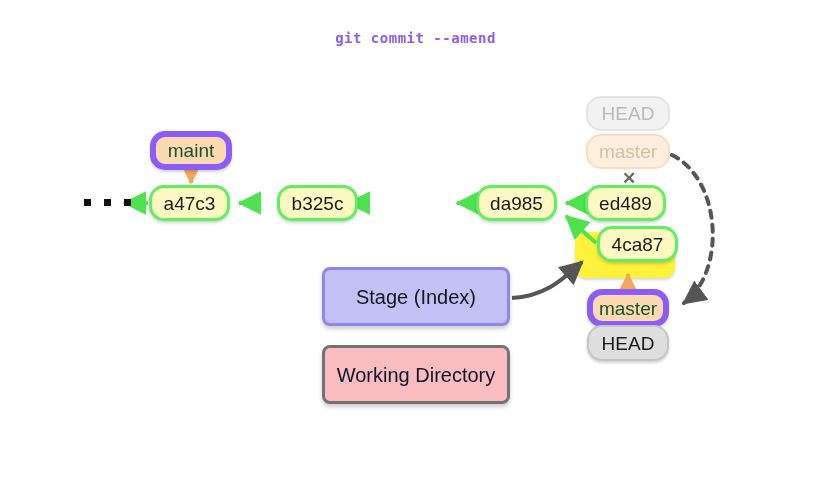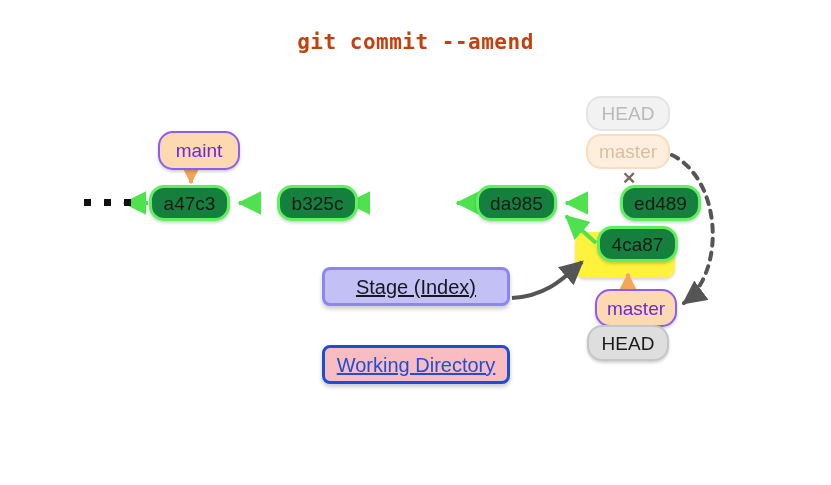--- a/index.html
+++ b/index.html
@@ -23,24 +23,24 @@
   }
 
   
   #title {
     position: absolute;
     left: 0;
     top: 30px;
     width: 831px;
     text-align: center;
     font-family: "DejaVu Sans Mono", "Liberation Mono", monospace;
-    font-size: 21px;
+    font-size: 14px;
     font-weight: bold;
     letter-spacing: 0.5px;
-    color: #c2410c;
+    color: #8b5cf6;
     white-space: pre;
   }
 
   
   .node {
     position: absolute;
     box-sizing: border-box;
     display: flex;
     align-items: center;
     justify-content: center;
@@ -48,33 +48,32 @@
     font-size: 19px;
     line-height: 1;
     white-space: nowrap;
     z-index: 5;
   }
 
   
   .commit {
     width: 81px;
     height: 36px;
-    background: #15803d;
+    background: #fef9c3;
     border: 3px solid #5ef05e;
     color: #1a1a1a;
     box-shadow: 0 2px 3px rgba(0,0,0,0.18);
   }
 
   
   .branch {
     background: #fcd9b0;
-    border: 2px solid #8b5cf6;
-    color: #6d28d9;
+    border: 6px solid #8b5cf6;
+    color: #14532d;
     box-shadow: 0 2px 3px rgba(0,0,0,0.18);
-    margin-left: 8px;
   }
 
   
   .headlabel {
     background: #dedede;
     border: 2px solid #c6c6c6;
     color: #1a1a1a;
     box-shadow: 0 2px 3px rgba(0,0,0,0.18);
   }
 
@@ -88,35 +87,34 @@
   .ghost-branch {
     background: #fdeedd;
     border: 2px solid #fadcbf;
     color: #d9bfa2;
     box-shadow: none;
   }
 
   
   .area {
     width: 188px;
-    height: 39px;
+    height: 59px;
     border-radius: 8px;
     font-size: 20px;
     box-shadow: 0 3px 4px rgba(0,0,0,0.20);
-    text-decoration: underline;
   }
   .stage-area {
     background: #c3c0f5;
     border: 3px solid #8d86ee;
     color: #16161f;
   }
   .wd-area {
     background: #f9bcc0;
-    border: 3px solid #1d4ed8;
-    color: #1d4ed8;
+    border: 3px solid #737373;
+    color: #0f172a;
   }
 
   
   #amend-highlight {
     position: absolute;
     border-radius: 10px;
     background: #fff23c;
     z-index: 3;
     box-shadow: 0 2px 3px rgba(0,0,0,0.16);
   }
@@ -196,21 +194,21 @@
 
   <div class="node branch" style="left:150px; top:131px; width:82px; height:39px;">maint</div>
 
   <div class="node commit" style="left:149px; top:185px;">a47c3</div>
 
   <div class="node commit" style="left:258px; top:185px;margin-left:19px;">b325c</div>
 
 
   <div class="node commit" style="left:476px; top:185px;">da985</div>
 
-  <div class="node commit" style="left:585px; top:185px;margin-left:35px;">ed489</div>
+  <div class="node commit" style="left:585px; top:185px;">ed489</div>
 
   <div class="node ghost-head" style="left:586px; top:96px; width:84px; height:35px;">HEAD</div>
 
   <div class="node ghost-branch" style="left:586px; top:134px; width:84px; height:35px;">master</div>
 
   <div style="position:absolute; left:619px; top:168px; width:20px; height:20px;
               display:flex; align-items:center; justify-content:center;
               color:#7a6a5c; font-size:17px; font-weight:bold; z-index:6;">✕</div>
 
   <div id="amend-highlight" style="left:575px; top:232px; width:100px; height:46px;"></div>

